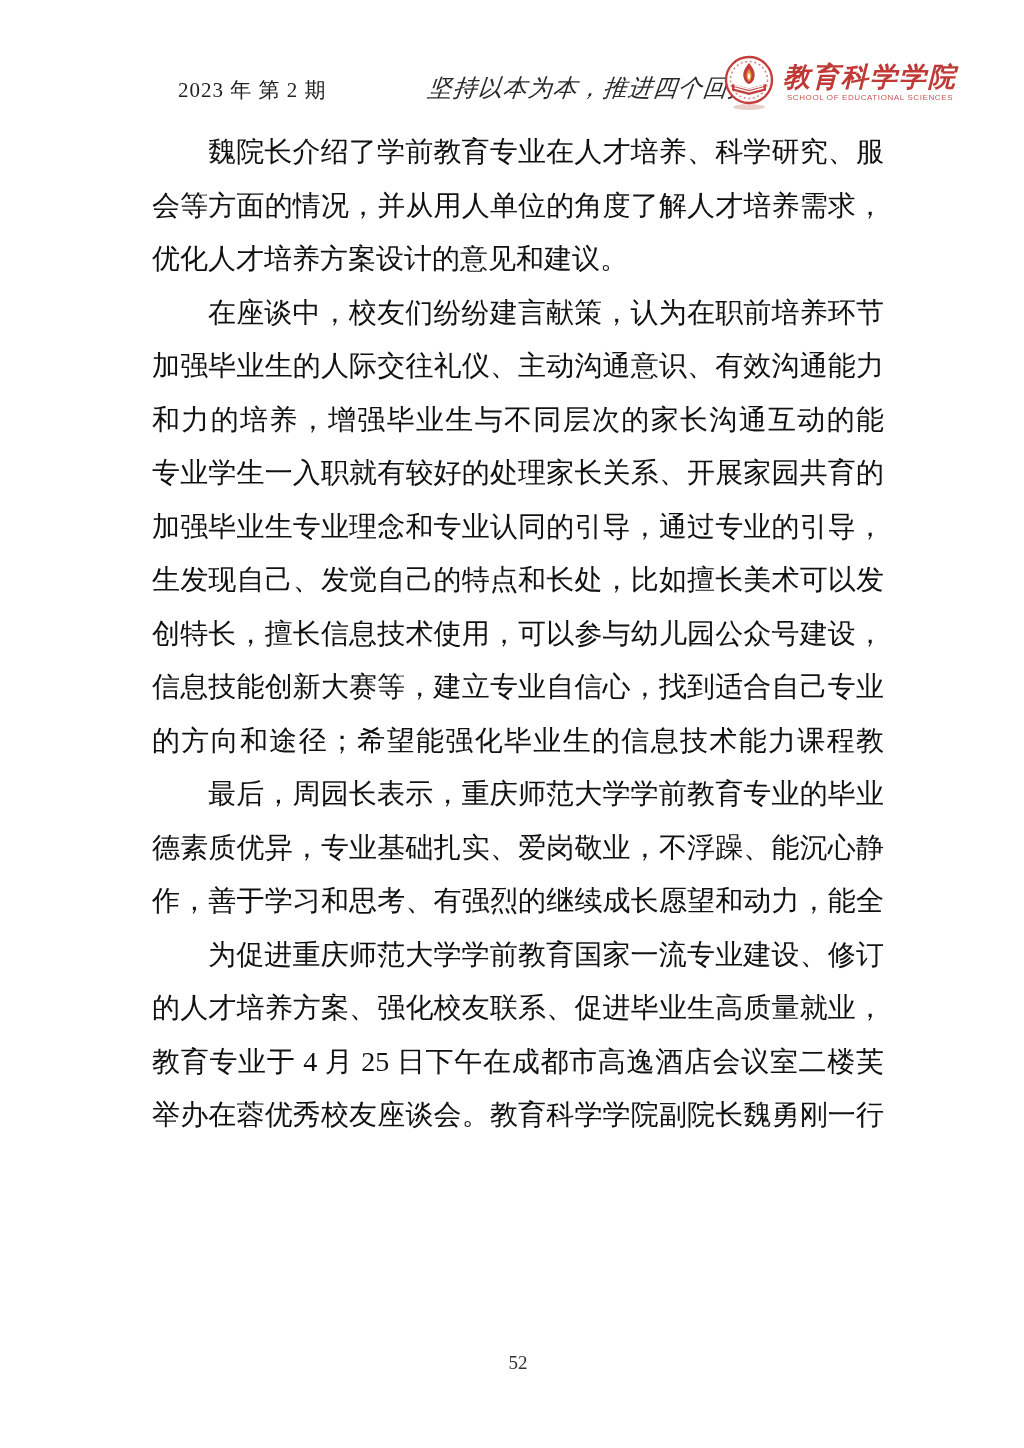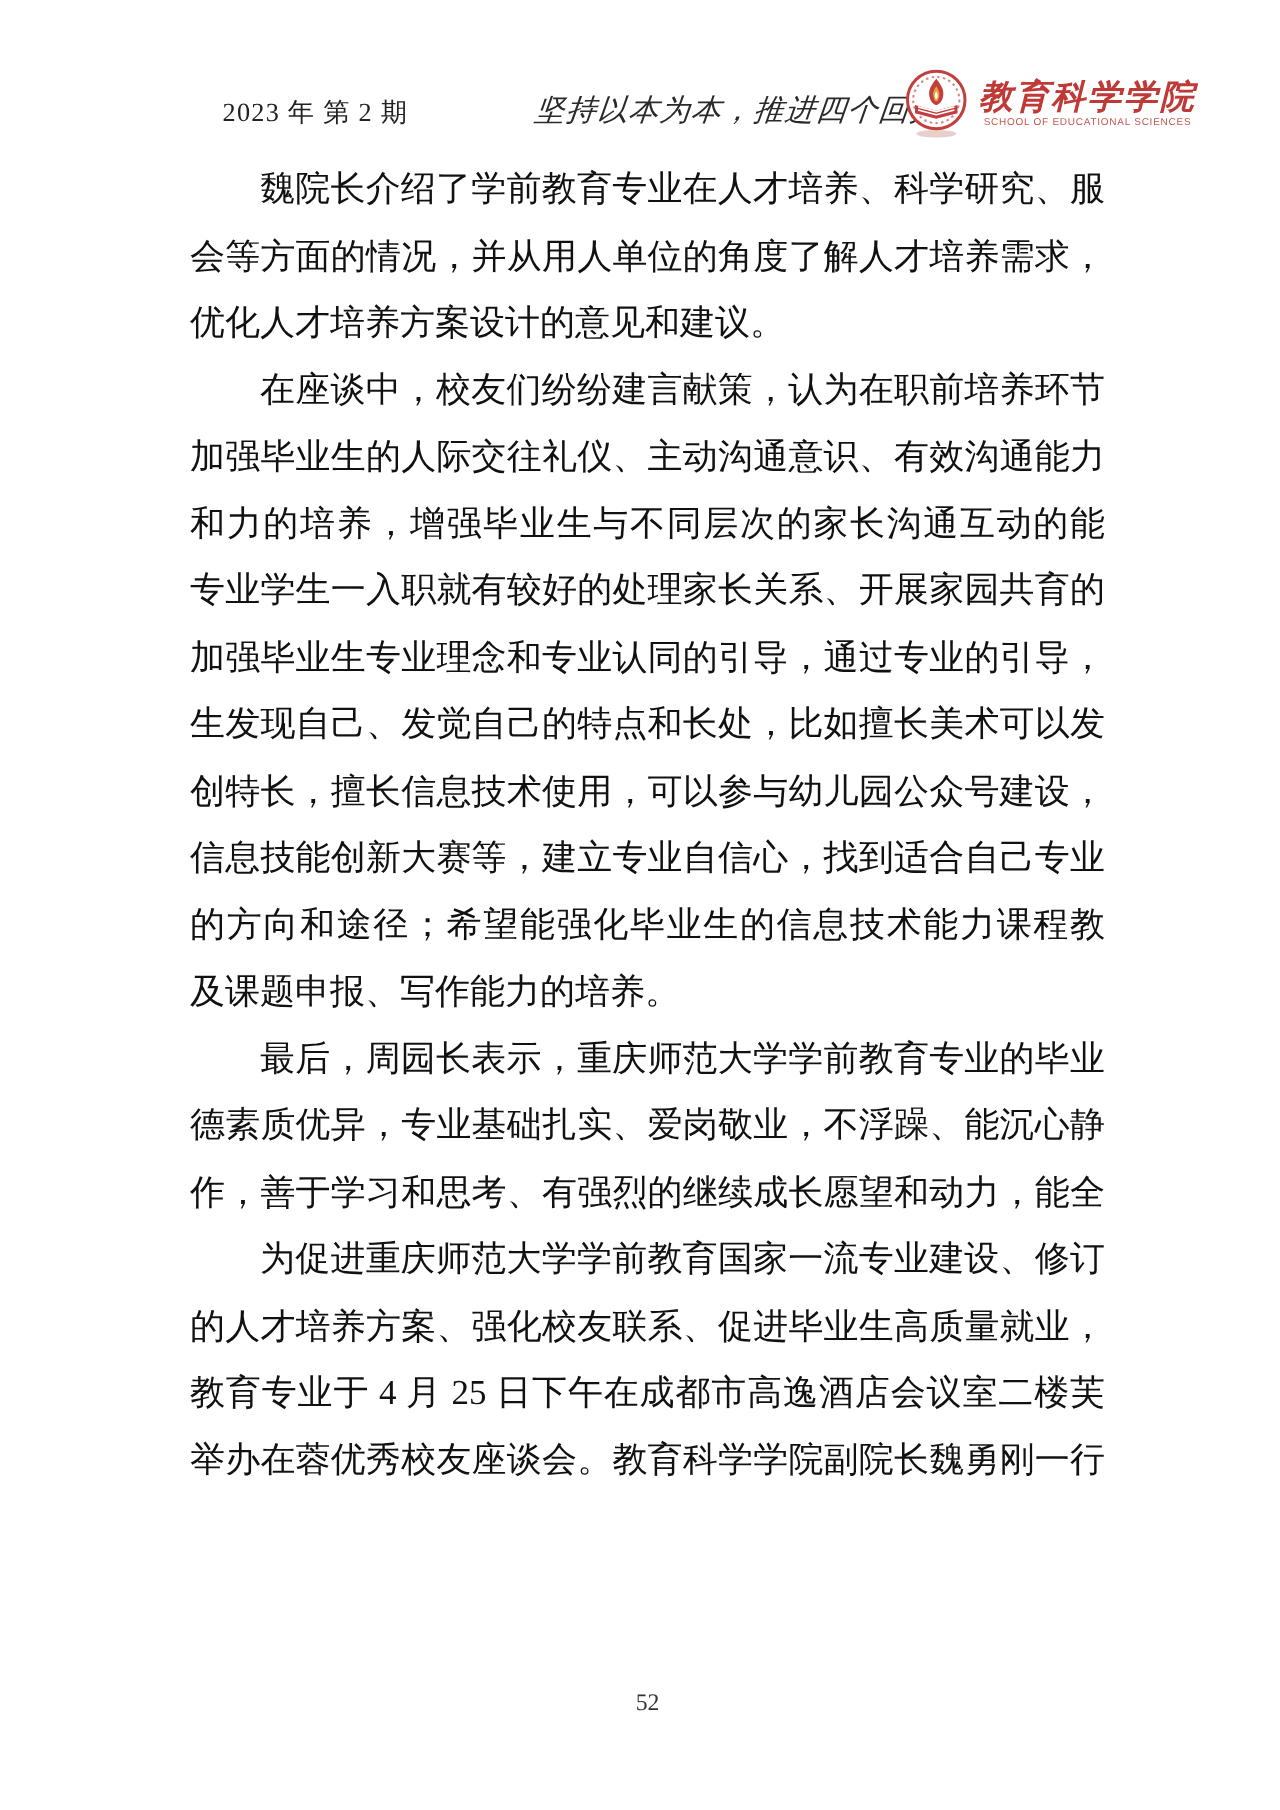--- a/index.html
+++ b/index.html
@@ -151,21 +151,20 @@
       <div class="para body">
         <div class="line first">在座谈中，校友们纷纷建言献策，认为在职前培养环节需要</div>
         <div class="line">加强毕业生的人际交往礼仪、主动沟通意识、有效沟通能力和亲</div>
         <div class="line">和力的培养，增强毕业生与不同层次的家长沟通互动的能力，使</div>
         <div class="line">专业学生一入职就有较好的处理家长关系、开展家园共育的能力；</div>
         <div class="line">加强毕业生专业理念和专业认同的引导，通过专业的引导，让学</div>
         <div class="line">生发现自己、发觉自己的特点和长处，比如擅长美术可以发展环</div>
         <div class="line">创特长，擅长信息技术使用，可以参与幼儿园公众号建设，参与</div>
         <div class="line">信息技能创新大赛等，建立专业自信心，找到适合自己专业成长</div>
         <div class="line">的方向和途径；希望能强化毕业生的信息技术能力课程教学，以</div>
-        <div class="line last">及课题申报、写作能力的培养。</div>
       </div>
       <div class="para body">
         <div class="line first">最后，周园长表示，重庆师范大学学前教育专业的毕业生师</div>
         <div class="line">德素质优异，专业基础扎实、爱岗敬业，不浮躁、能沉心静气工</div>
         <div class="line">作，善于学习和思考、有强烈的继续成长愿望和动力，能全身心、</div>
       </div>
       <div class="para body">
         <div class="line first">为促进重庆师范大学学前教育国家一流专业建设、修订专业</div>
         <div class="line">的人才培养方案、强化校友联系、促进毕业生高质量就业，学前</div>
         <div class="line">教育专业于 4 月 25 日下午在成都市高逸酒店会议室二楼芙蓉厅</div>

